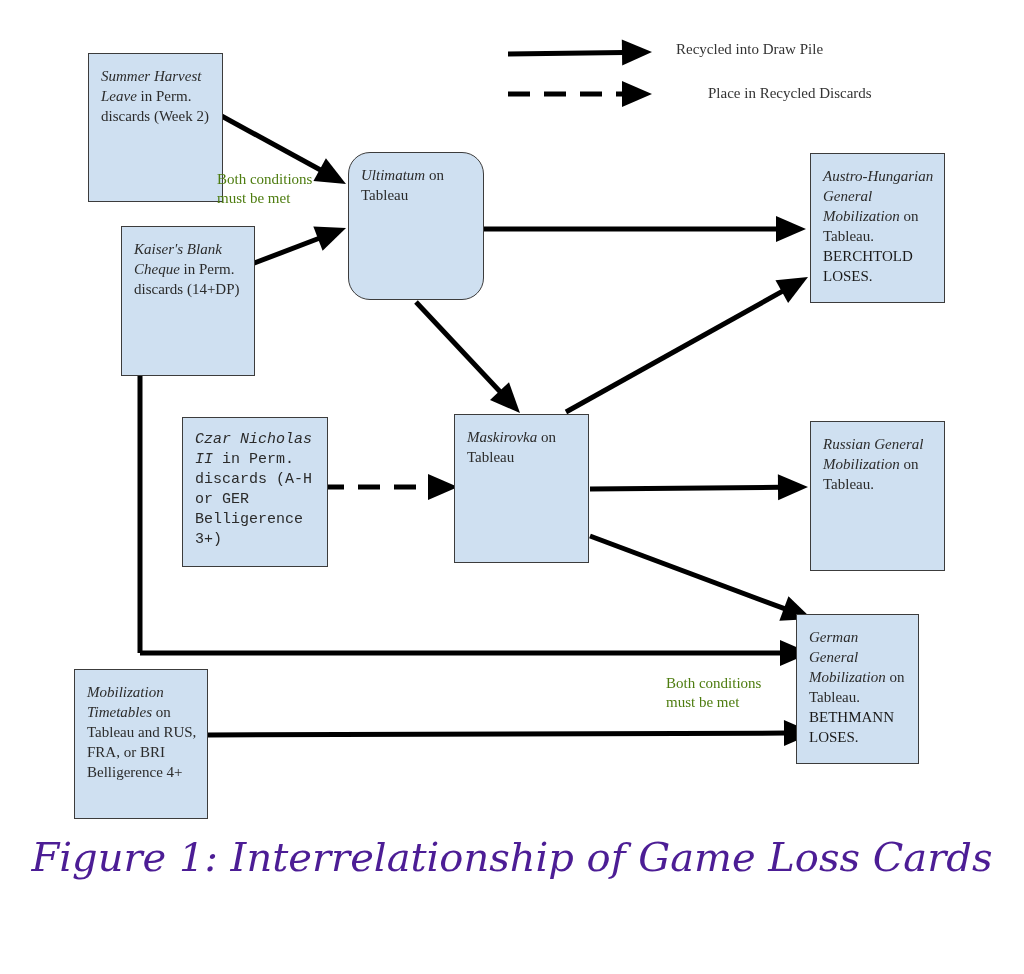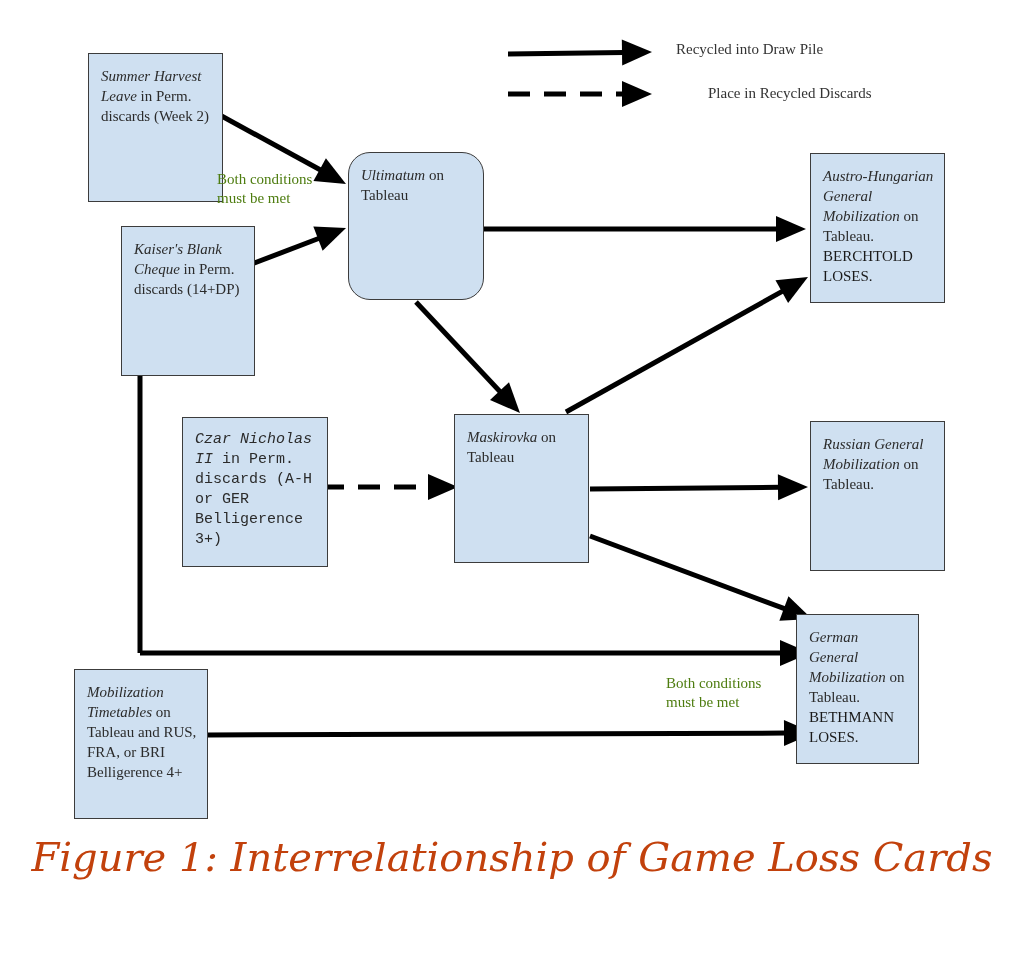--- a/index.html
+++ b/index.html
@@ -11,21 +11,21 @@
            font-family: "Liberation Serif", "DejaVu Serif", serif;
            font-size: 15px; line-height: 20px; color: #2b2b2b; }
     .box i { font-style: italic; }
     .box b { font-weight: normal; color: #1a1a1a; display: block; }
     .note { position: absolute; font-family: "Liberation Serif", "DejaVu Serif", serif;
             font-size: 15px; line-height: 19px; color: #4d7c0f; }
     .legend-label { position: absolute; font-family: "Liberation Serif", "DejaVu Serif", serif;
                     font-size: 15px; color: #333; }
     #caption { position: absolute; left: 0; top: 832px; width: 1024px; text-align: center;
                font-family: "DejaVu Serif", "Liberation Serif", serif; font-style: italic;
-               font-size: 40px; line-height: 50px; color: #c2410c; }
+               font-size: 40px; line-height: 50px; color: #4c1d95; }
   </style>
 </head>
 <body>
 
 <svg id="canvas" width="1024" height="974" viewBox="0 0 1024 974">
   <defs>
     <marker id="ah" markerWidth="10" markerHeight="10" refX="9" refY="5" orient="auto" markerUnits="userSpaceOnUse" viewBox="0 0 10 10">
       <path d="M0,0 L10,5 L0,10 Z" fill="#000"></path>
     </marker>
   </defs>

